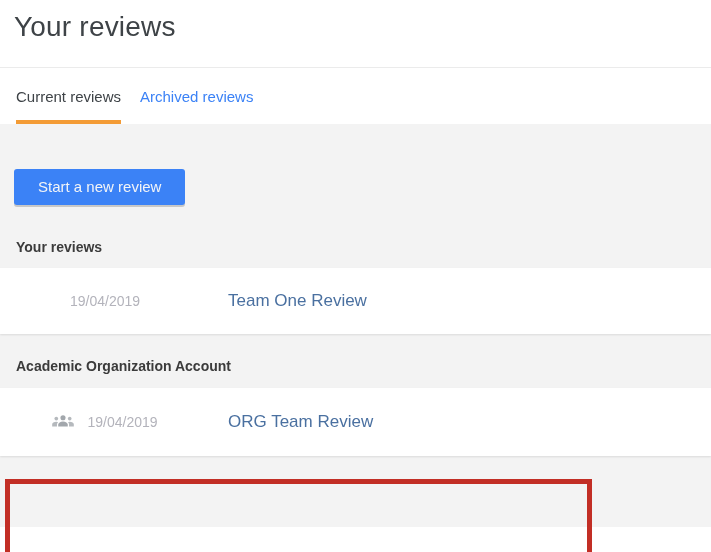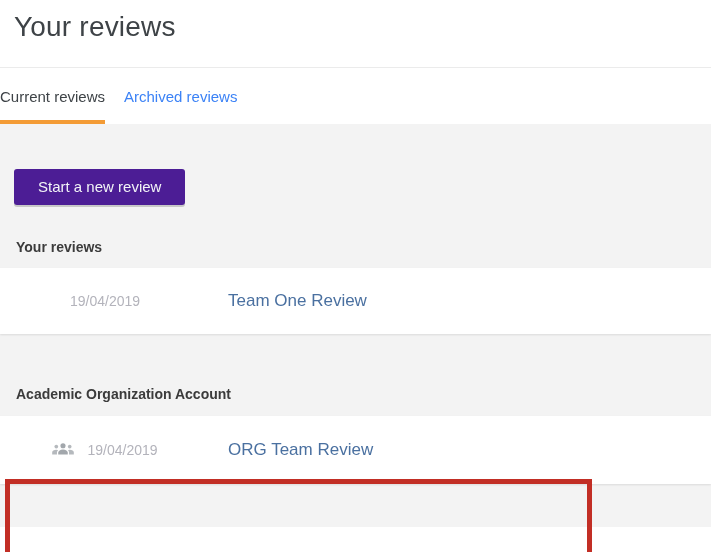--- a/index.html
+++ b/index.html
@@ -22,20 +22,21 @@
     font-weight: 400;
     color: #3e4347;
     letter-spacing: 0.2px;
   }
   
   .tab-bar {
     height: 56px;
     background: #ffffff;
     display: flex;
     align-items: stretch;
+    padding-left: 16px;
   }
   .tab {
     display: flex;
     align-items: center;
     font-size: 15px;
     border-bottom: 4px solid transparent;
     padding-top: 4px;
     margin-right: 19px;
     cursor: pointer;
   }
@@ -48,37 +49,37 @@
   }
   
   .content {
     background: #f3f3f3;
     height: 403px;
     position: relative;
   }
   .start-btn {
     display: inline-block;
     margin: 45px 0 0 14px;
-    background: #4c1d95;
+    background: #3b82f6;
     color: #f2f4f7;
     font-size: 15px;
     font-family: "Liberation Sans", sans-serif;
     border: none;
     border-radius: 3px;
     padding: 9px 24px 10px 24px;
     box-shadow: 0 2px 0 rgba(0,0,0,0.18);
     cursor: pointer;
   }
   .section-label {
     margin: 34px 16px 0 16px;
     font-size: 14px;
     font-weight: 700;
     color: #3b3b3b;
   }
-  .section-label.org { margin-top: 52px; }
+  .section-label.org { margin-top: 24px; }
   .row-card {
     margin-top: 13px;
     background: #ffffff;
     width: 711px;
     height: 66px;
     display: flex;
     align-items: center;
     box-shadow: 0 1px 2px rgba(0,0,0,0.10);
   }
   .row-card.org { height: 68px; margin-top: 14px; }

